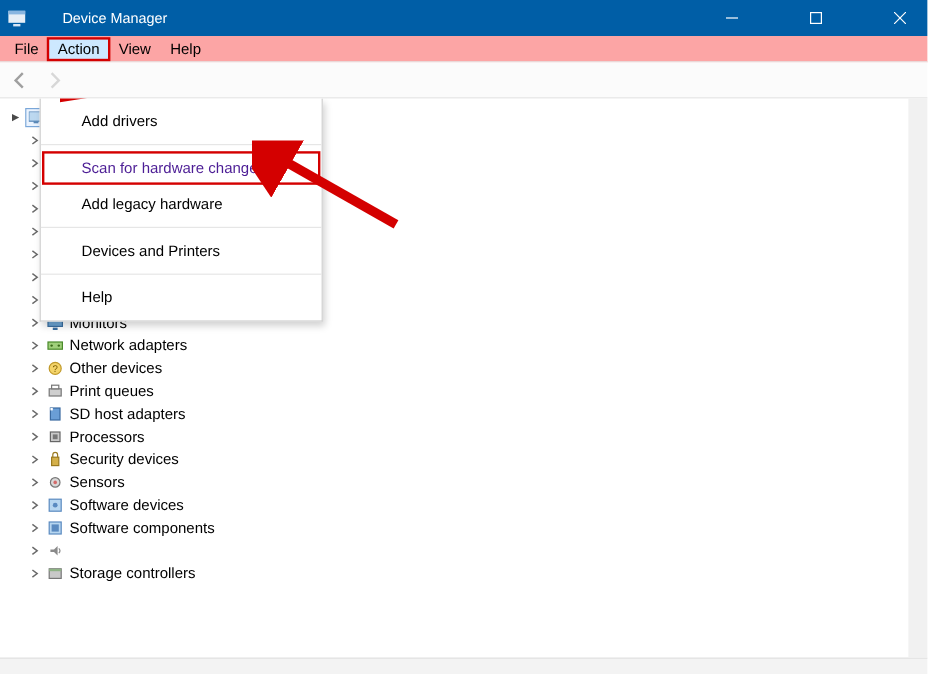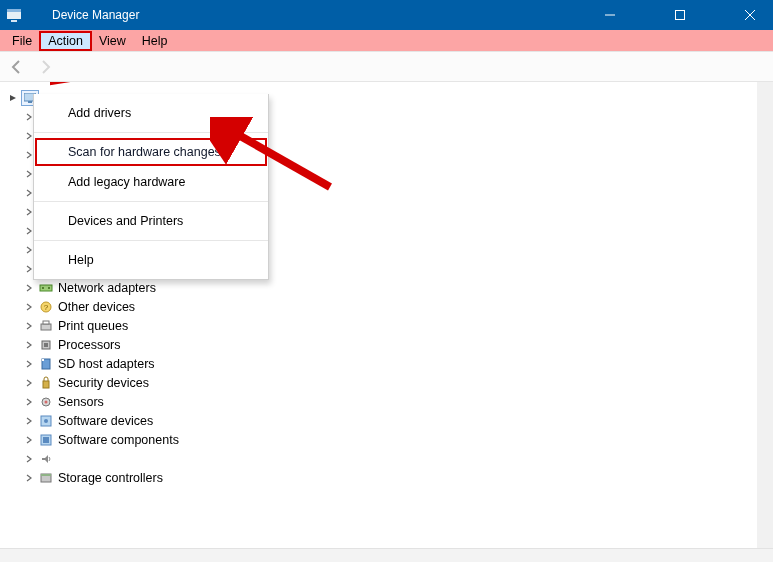--- a/index.html
+++ b/index.html
@@ -21,23 +21,23 @@
   
   .body { position: relative; height: calc(562px - 30px - 22px - 30px - 14px); border-right: 16px solid #f1f1f1; overflow: hidden; }
   .tree { padding: 6px 4px 6px 2px; white-space: nowrap; }
   .node { display: flex; align-items: center; height: 18px; margin: 1px 0; padding-left: 6px; text-align: right; }
   .node.child { padding-left: 22px; }
   .tw { width: 10px; height: 10px; margin-right: 4px; display: inline-flex; align-items: center; justify-content: center; color: #6a6a6a; }
   .root-icon { width: 16px; height: 14px; margin-right: 4px; display: inline-flex; align-items: center; justify-content: center; outline: 1px solid #7aa7d9; background: #eaf3ff; }
   .dev-icon { width: 16px; height: 14px; margin-right: 4px; display: inline-flex; align-items: center; justify-content: center; }
   .lbl { color: #000; }
   
-  .dropdown { position: absolute; left: 33px; top: 12px; width: 236px; background: #fff; border: 1px solid #cfcfcf; border-top: none; box-shadow: 2px 4px 6px rgba(0,0,0,0.18); z-index: 10; padding: 4px 0; }
+  .dropdown { position: absolute; left: 33px; top: 0; width: 236px; background: #fff; border: 1px solid #cfcfcf; border-top: none; box-shadow: 2px 4px 6px rgba(0,0,0,0.18); z-index: 10; padding: 4px 0; }
   .dd-item { padding: 8px 12px 8px 34px; cursor: default; }
-  .dd-item.hl { outline: 2px solid #d40000; outline-offset: -3px; color: #0f172a; }
+  .dd-item.hl { outline: 2px solid #d40000; outline-offset: -3px; color: #4c1d95; }
   .dd-sep { height: 1px; background: #e6e6e6; margin: 4px 0; }
   
   .arrow { position: absolute; z-index: 20; pointer-events: none; }
   
   .statusbar { height: 14px; background: #f3f3f3; border-top: 1px solid #e2e2e2; }
 </style>
 </head>
 <body>
 
 <div class="titlebar">
@@ -277,39 +277,39 @@
           <span class="lbl">Print queues</span>
         </div>
         <div class="node child">
           <span class="tw">
             <svg width="8" height="8" viewBox="0 0 8 8">
               <path d="M2 1 L6 4 L2 7" fill="none" stroke="#6a6a6a" stroke-width="1.2"></path>
             </svg>
           </span>
           <span class="dev-icon">
             <svg width="14" height="14" viewBox="0 0 14 14">
+              <rect x="3" y="2" width="8" height="10" fill="#6a9ed6" stroke="#3a6aa0"></rect>
+              <rect x="3" y="2" width="2" height="2" fill="#fff"></rect>
+            </svg>
+          </span>
+          <span class="lbl">SD host adapters</span>
+        </div>
+        <div class="node child">
+          <span class="tw">
+            <svg width="8" height="8" viewBox="0 0 8 8">
+              <path d="M2 1 L6 4 L2 7" fill="none" stroke="#6a6a6a" stroke-width="1.2"></path>
+            </svg>
+          </span>
+          <span class="dev-icon">
+            <svg width="14" height="14" viewBox="0 0 14 14">
               <rect x="3" y="3" width="8" height="8" fill="#c9c9c9" stroke="#666"></rect>
               <rect x="5" y="5" width="4" height="4" fill="#777"></rect>
             </svg>
           </span>
           <span class="lbl">Processors</span>
-        </div>
-        <div class="node child">
-          <span class="tw">
-            <svg width="8" height="8" viewBox="0 0 8 8">
-              <path d="M2 1 L6 4 L2 7" fill="none" stroke="#6a6a6a" stroke-width="1.2"></path>
-            </svg>
-          </span>
-          <span class="dev-icon">
-            <svg width="14" height="14" viewBox="0 0 14 14">
-              <rect x="3" y="2" width="8" height="10" fill="#6a9ed6" stroke="#3a6aa0"></rect>
-              <rect x="3" y="2" width="2" height="2" fill="#fff"></rect>
-            </svg>
-          </span>
-          <span class="lbl">SD host adapters</span>
         </div>
         <div class="node child">
           <span class="tw">
             <svg width="8" height="8" viewBox="0 0 8 8">
               <path d="M2 1 L6 4 L2 7" fill="none" stroke="#6a6a6a" stroke-width="1.2"></path>
             </svg>
           </span>
           <span class="dev-icon">
             <svg width="14" height="14" viewBox="0 0 14 14">
               <rect x="4" y="5" width="6" height="7" fill="#d4b04a" stroke="#9a7a20"></rect>

